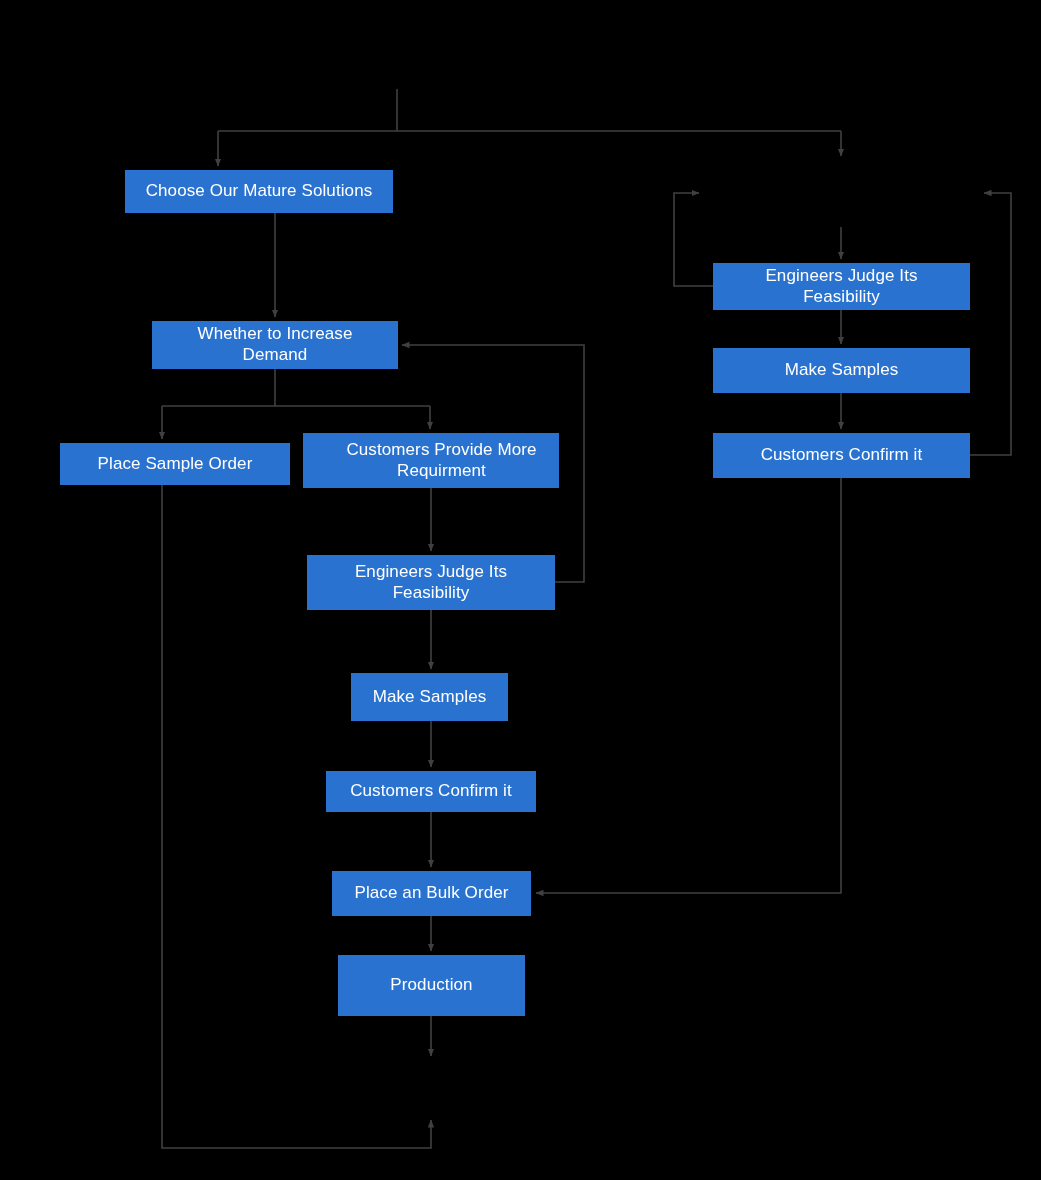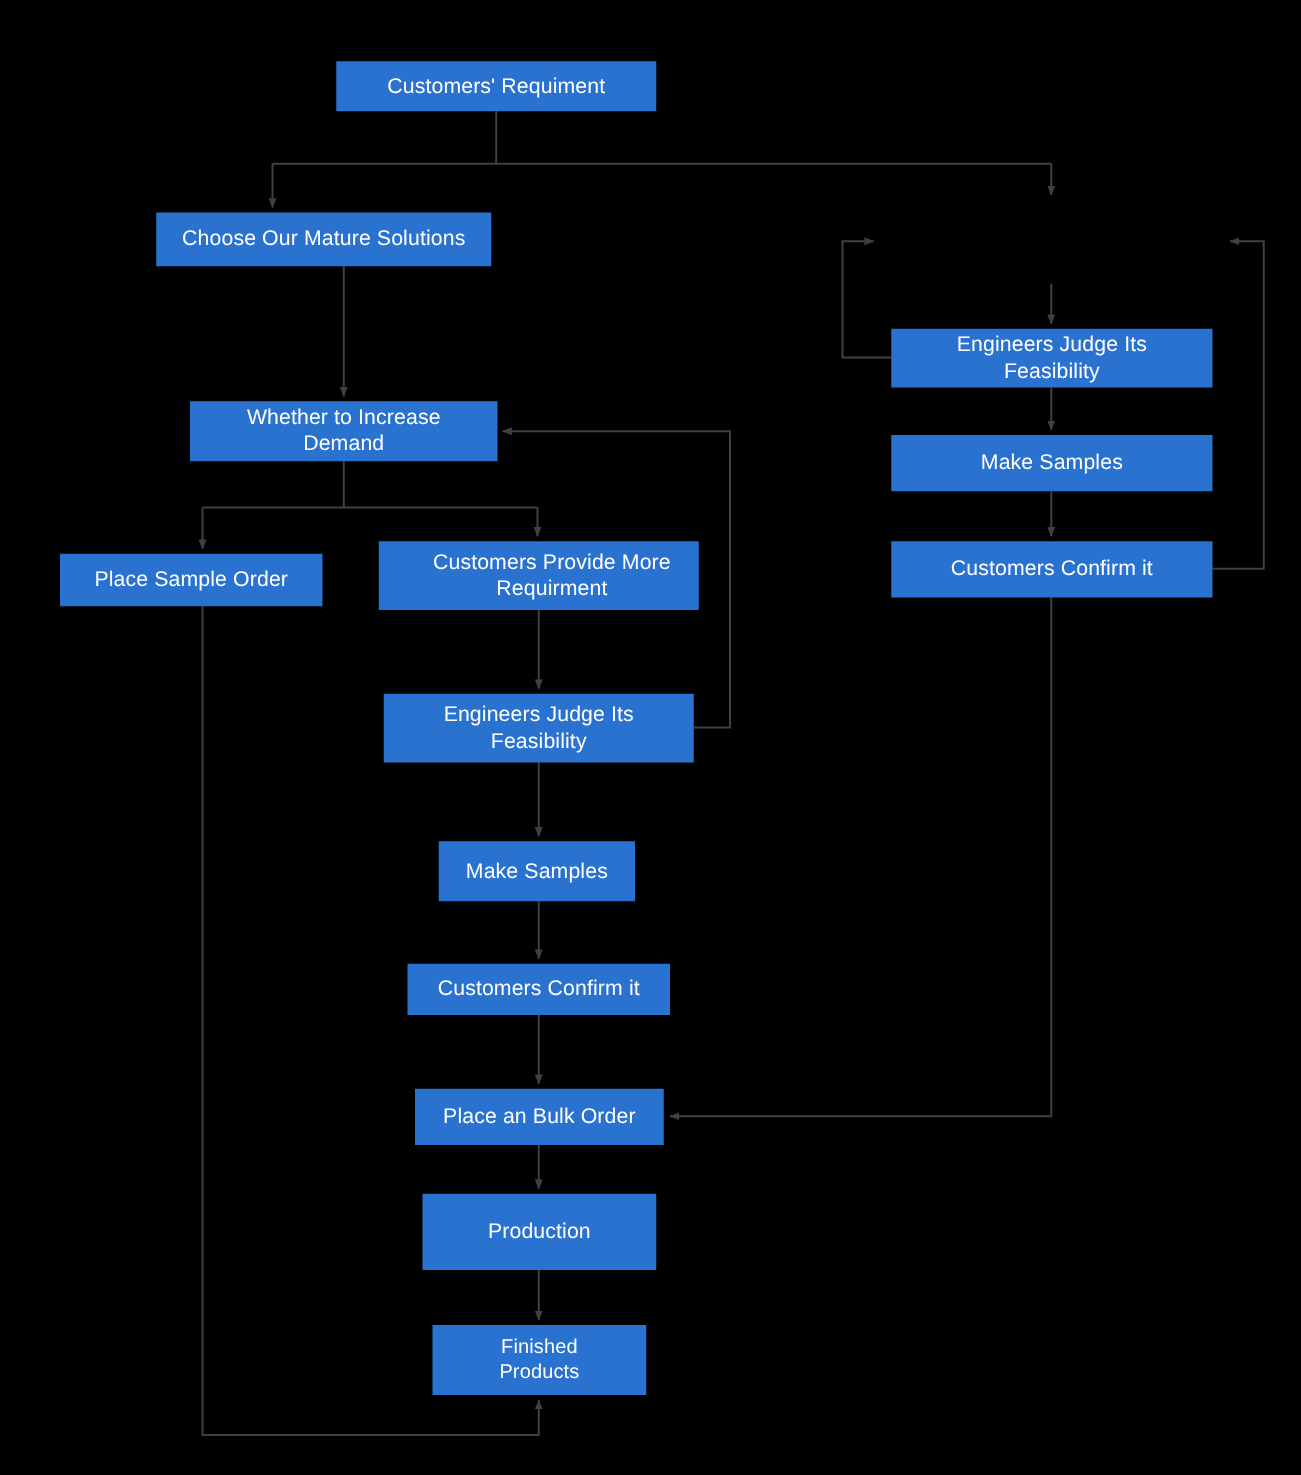--- a/index.html
+++ b/index.html
@@ -84,47 +84,44 @@
       <path d="M431,812 L431,867" marker-end="url(#arrow)"></path>
       <path d="M431,916 L431,951" marker-end="url(#arrow)"></path>
       <path d="M431,1016 L431,1056" marker-end="url(#arrow)"></path>
 
       <path d="M555,582 L584,582 L584,345 L402,345" marker-end="url(#arrow)"></path>
 
       <path d="M162,485 L162,1148 L431,1148 L431,1120" marker-end="url(#arrow)"></path>
     </g>
   </svg>
 
-  <div class="node" style="left:269px;top:49px;width:256px;height:40px;">Customers' Requiment</div>
 
   <div class="node" style="left:125px;top:170px;width:268px;height:43px;">Choose Our Mature Solutions</div>
 
 
   <div class="node" style="left:713px;top:263px;width:257px;height:47px;">Engineers Judge Its
 Feasibility</div>
 
   <div class="node" style="left:713px;top:348px;width:257px;height:45px;">Make Samples</div>
 
   <div class="node" style="left:713px;top:433px;width:257px;height:45px;">Customers Confirm it</div>
 
   <div class="node" style="left:152px;top:321px;width:246px;height:48px;">Whether to Increase
 Demand</div>
 
-  <div class="node" style="left:48px;top:443px;width:210px;height:42px;text-align:right;">Place Sample Order</div>
+  <div class="node" style="left:60px;top:443px;width:230px;height:42px;text-align:right;">Place Sample Order</div>
 
   <div class="node" style="left:303px;top:433px;width:256px;height:55px;padding-left:27px;">Customers Provide More
 Requirment</div>
 
   <div class="node" style="left:307px;top:555px;width:248px;height:55px;">Engineers Judge Its
 Feasibility</div>
 
   <div class="node" style="left:351px;top:673px;width:157px;height:48px;">Make Samples</div>
 
   <div class="node" style="left:326px;top:771px;width:210px;height:41px;">Customers Confirm it</div>
 
   <div class="node" style="left:332px;top:871px;width:199px;height:45px;">Place an Bulk Order</div>
 
   <div class="node" style="left:338px;top:955px;width:187px;height:61px;">Production</div>
 
-  <div class="node small" style="left:346px;top:1060px;width:171px;height:56px;">Finished
-Products</div>
 
 </div>
 
 </body></html>

